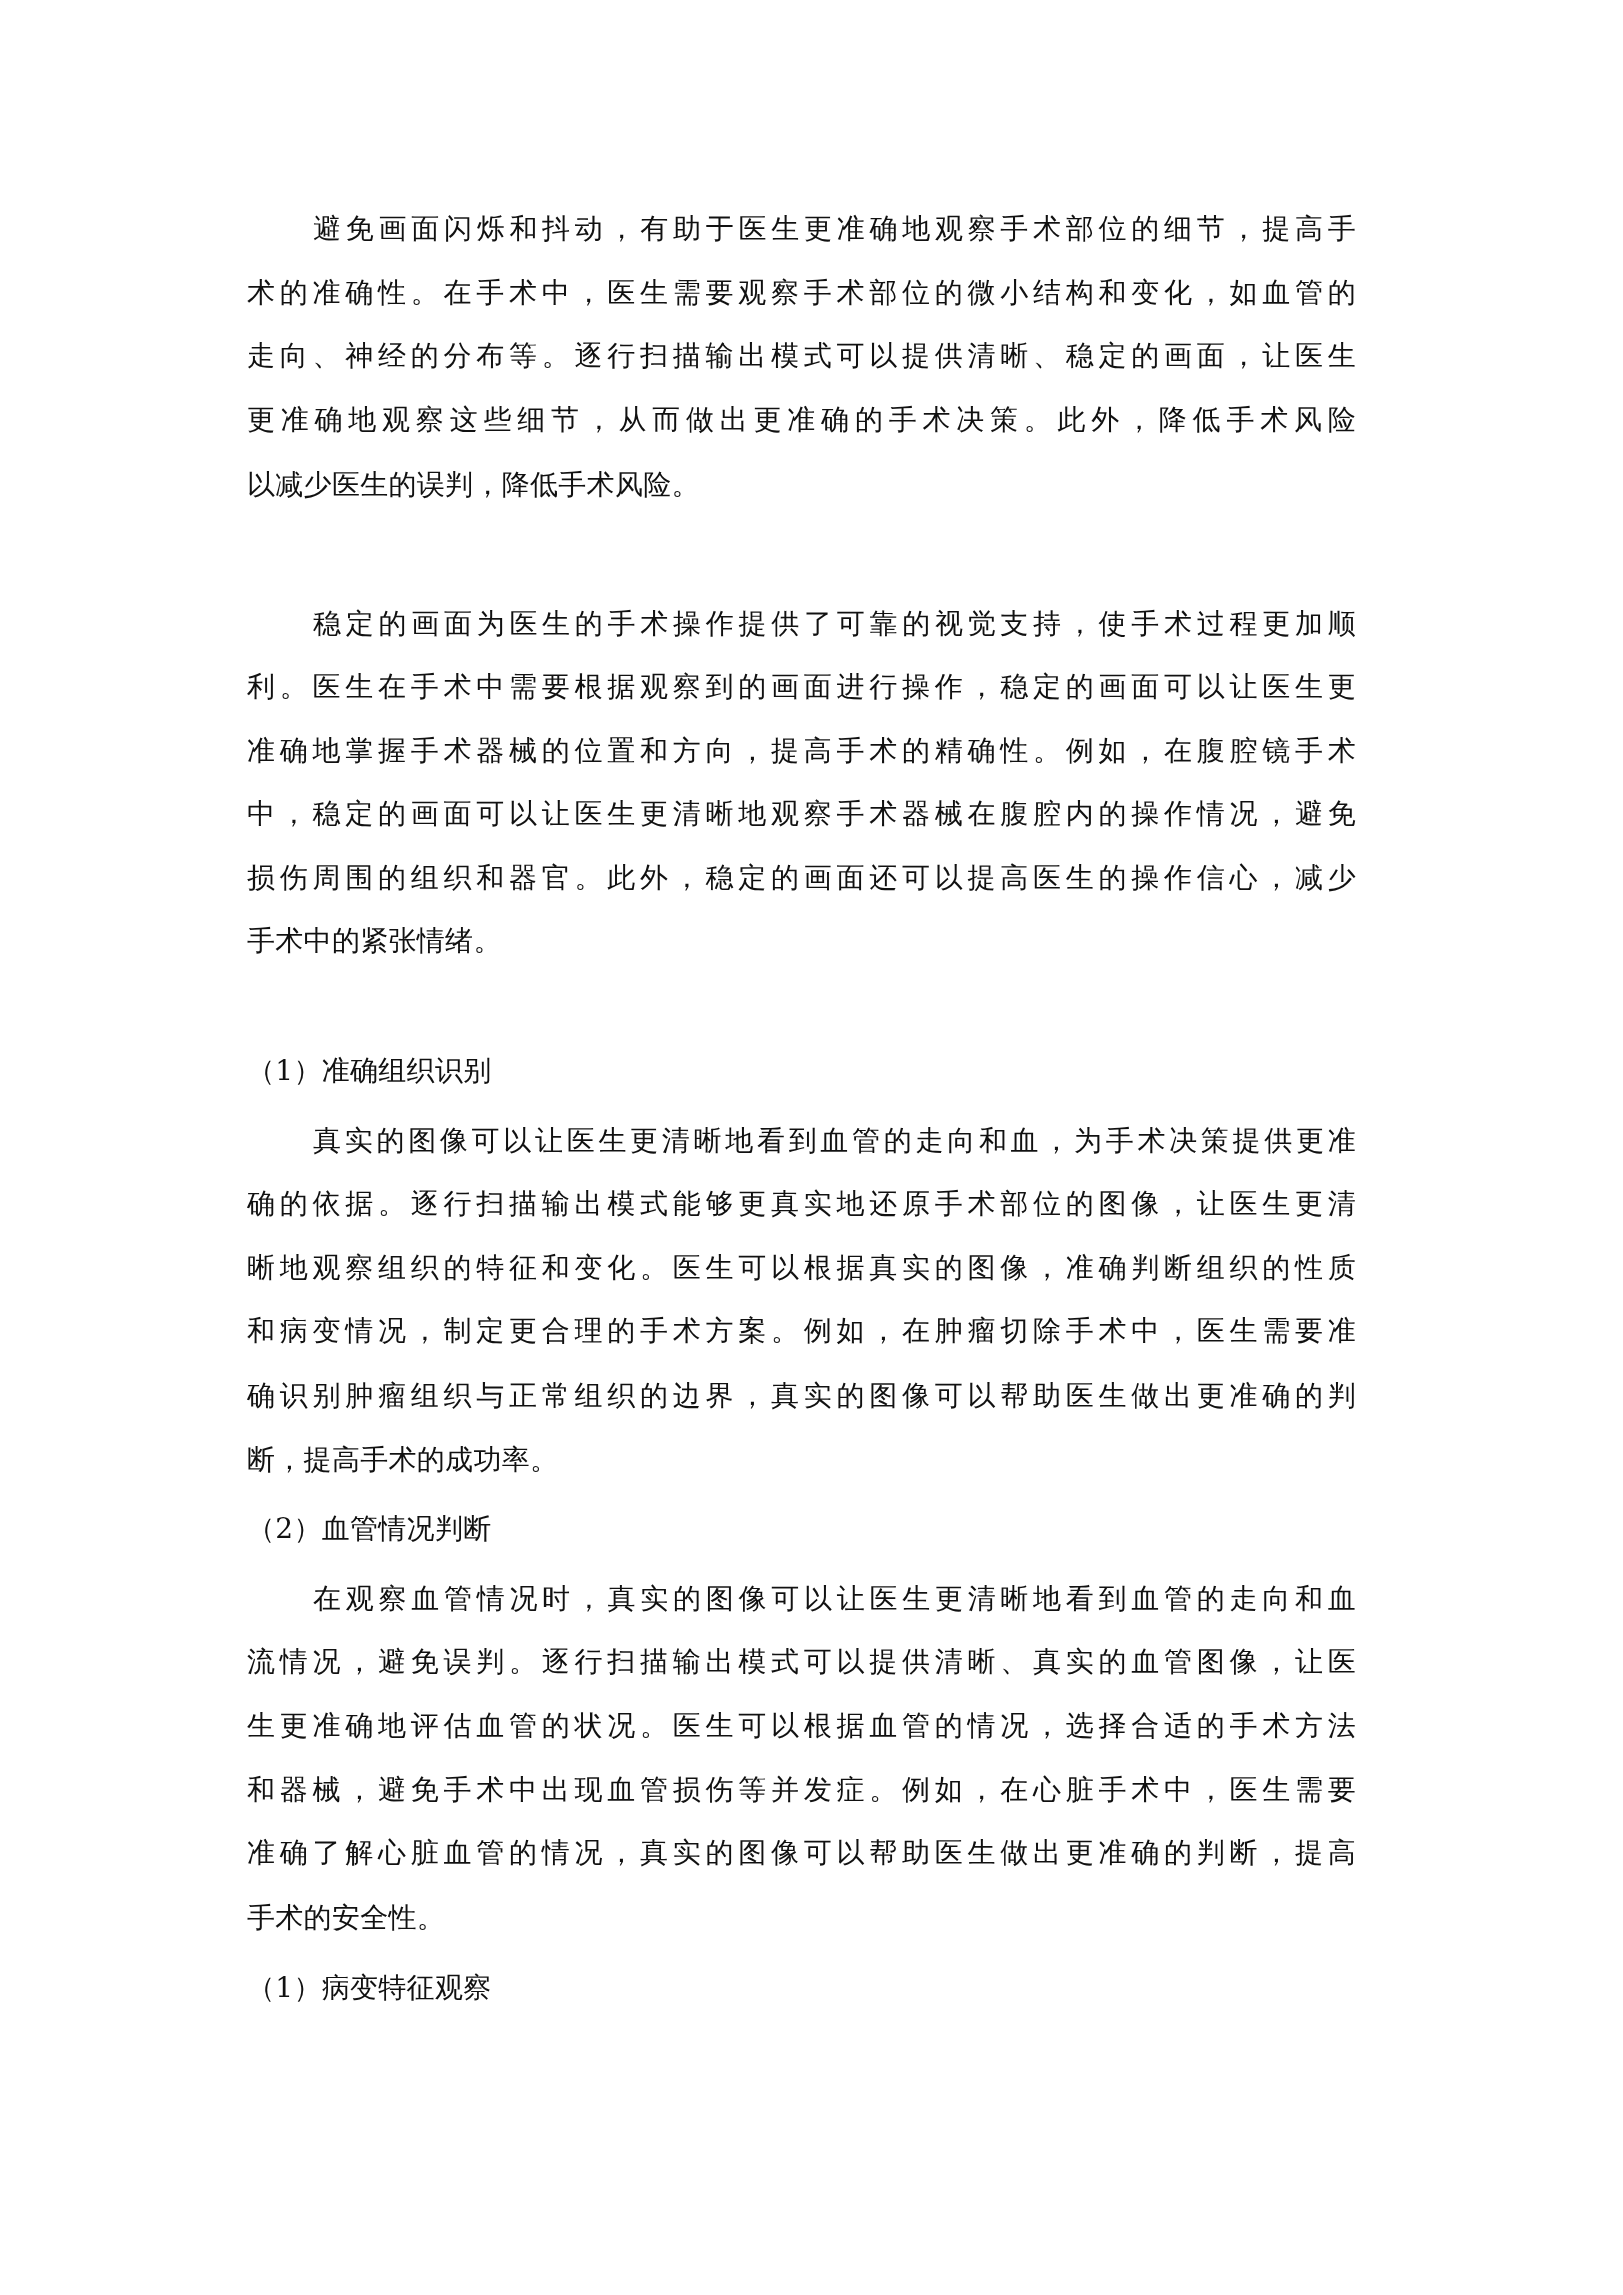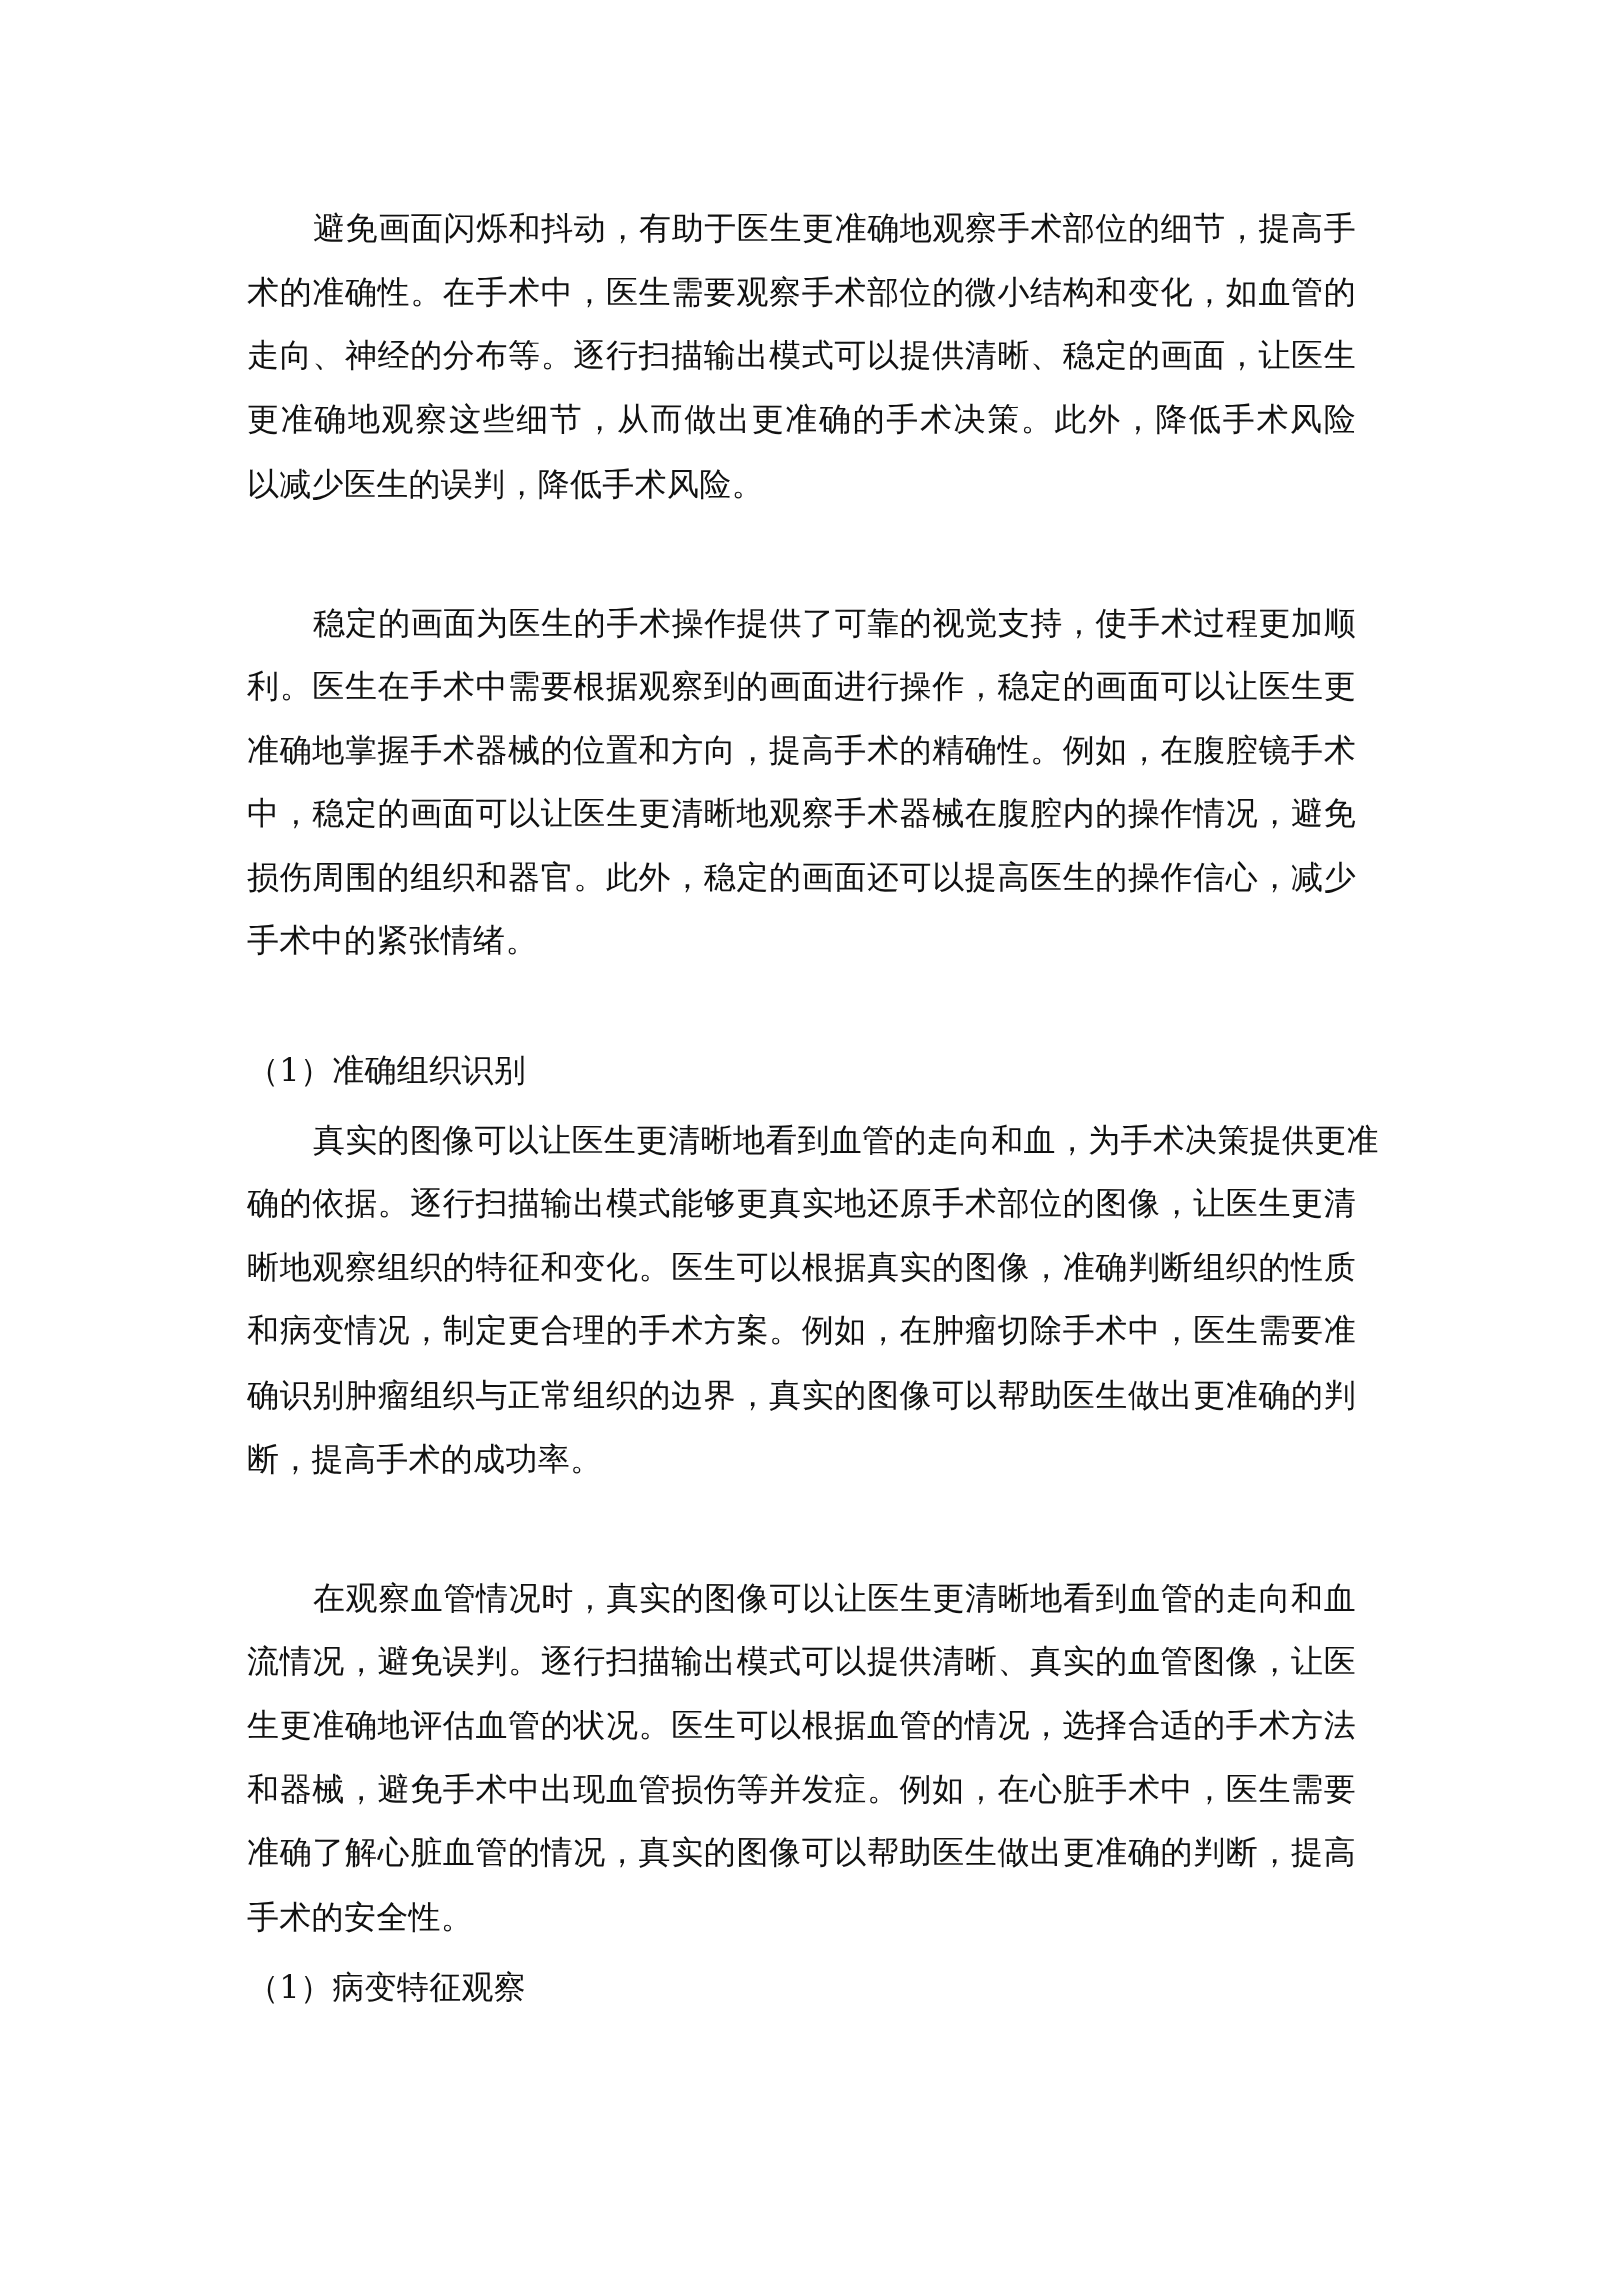--- a/index.html
+++ b/index.html
@@ -8,21 +8,21 @@
     position: absolute; left: 0; top: 0; width: 1623px; height: 2295px;
     background: #ffffff;
     font-family: "DejaVu Serif", "Liberation Serif", serif;
     color: #111111;
   }
   .line {
     position: absolute;
     left: 247px;
     width: 1109px;
     height: 39px;
-    font-size: 32px;
+    font-size: 28px;
     line-height: 39px;
     white-space: nowrap;
     letter-spacing: 0.3px;
   }
   .line.full { text-align: justify; text-align-last: justify; }
   .line.indent { left: 313px; width: 1043px; }
   .heading { letter-spacing: 0.3px; }
 </style>
 </head>
 <body>
@@ -52,20 +52,21 @@
 
   <div>
     <div class="line full indent" style="top:1121px">真实的图像可以让医生更清晰地看到血管的走向和血，为手术决策提供更准</div>
     <div class="line full" style="top:1184px">确的依据。逐行扫描输出模式能够更真实地还原手术部位的图像，让医生更清</div>
     <div class="line full" style="top:1248px">晰地观察组织的特征和变化。医生可以根据真实的图像，准确判断组织的性质</div>
     <div class="line full" style="top:1311px">和病变情况，制定更合理的手术方案。例如，在肿瘤切除手术中，医生需要准</div>
     <div class="line full" style="top:1376px">确识别肿瘤组织与正常组织的边界，真实的图像可以帮助医生做出更准确的判</div>
     <div class="line" style="top:1440px">断，提高手术的成功率。</div>
   </div>
 
+  <div class="line heading" style="top:1509px">（2）血管情况判断</div>
 
   <div>
     <div class="line full indent" style="top:1579px">在观察血管情况时，真实的图像可以让医生更清晰地看到血管的走向和血</div>
     <div class="line full" style="top:1642px">流情况，避免误判。逐行扫描输出模式可以提供清晰、真实的血管图像，让医</div>
     <div class="line full" style="top:1706px">生更准确地评估血管的状况。医生可以根据血管的情况，选择合适的手术方法</div>
     <div class="line full" style="top:1770px">和器械，避免手术中出现血管损伤等并发症。例如，在心脏手术中，医生需要</div>
     <div class="line full" style="top:1833px">准确了解心脏血管的情况，真实的图像可以帮助医生做出更准确的判断，提高</div>
     <div class="line" style="top:1898px">手术的安全性。</div>
   </div>
 

